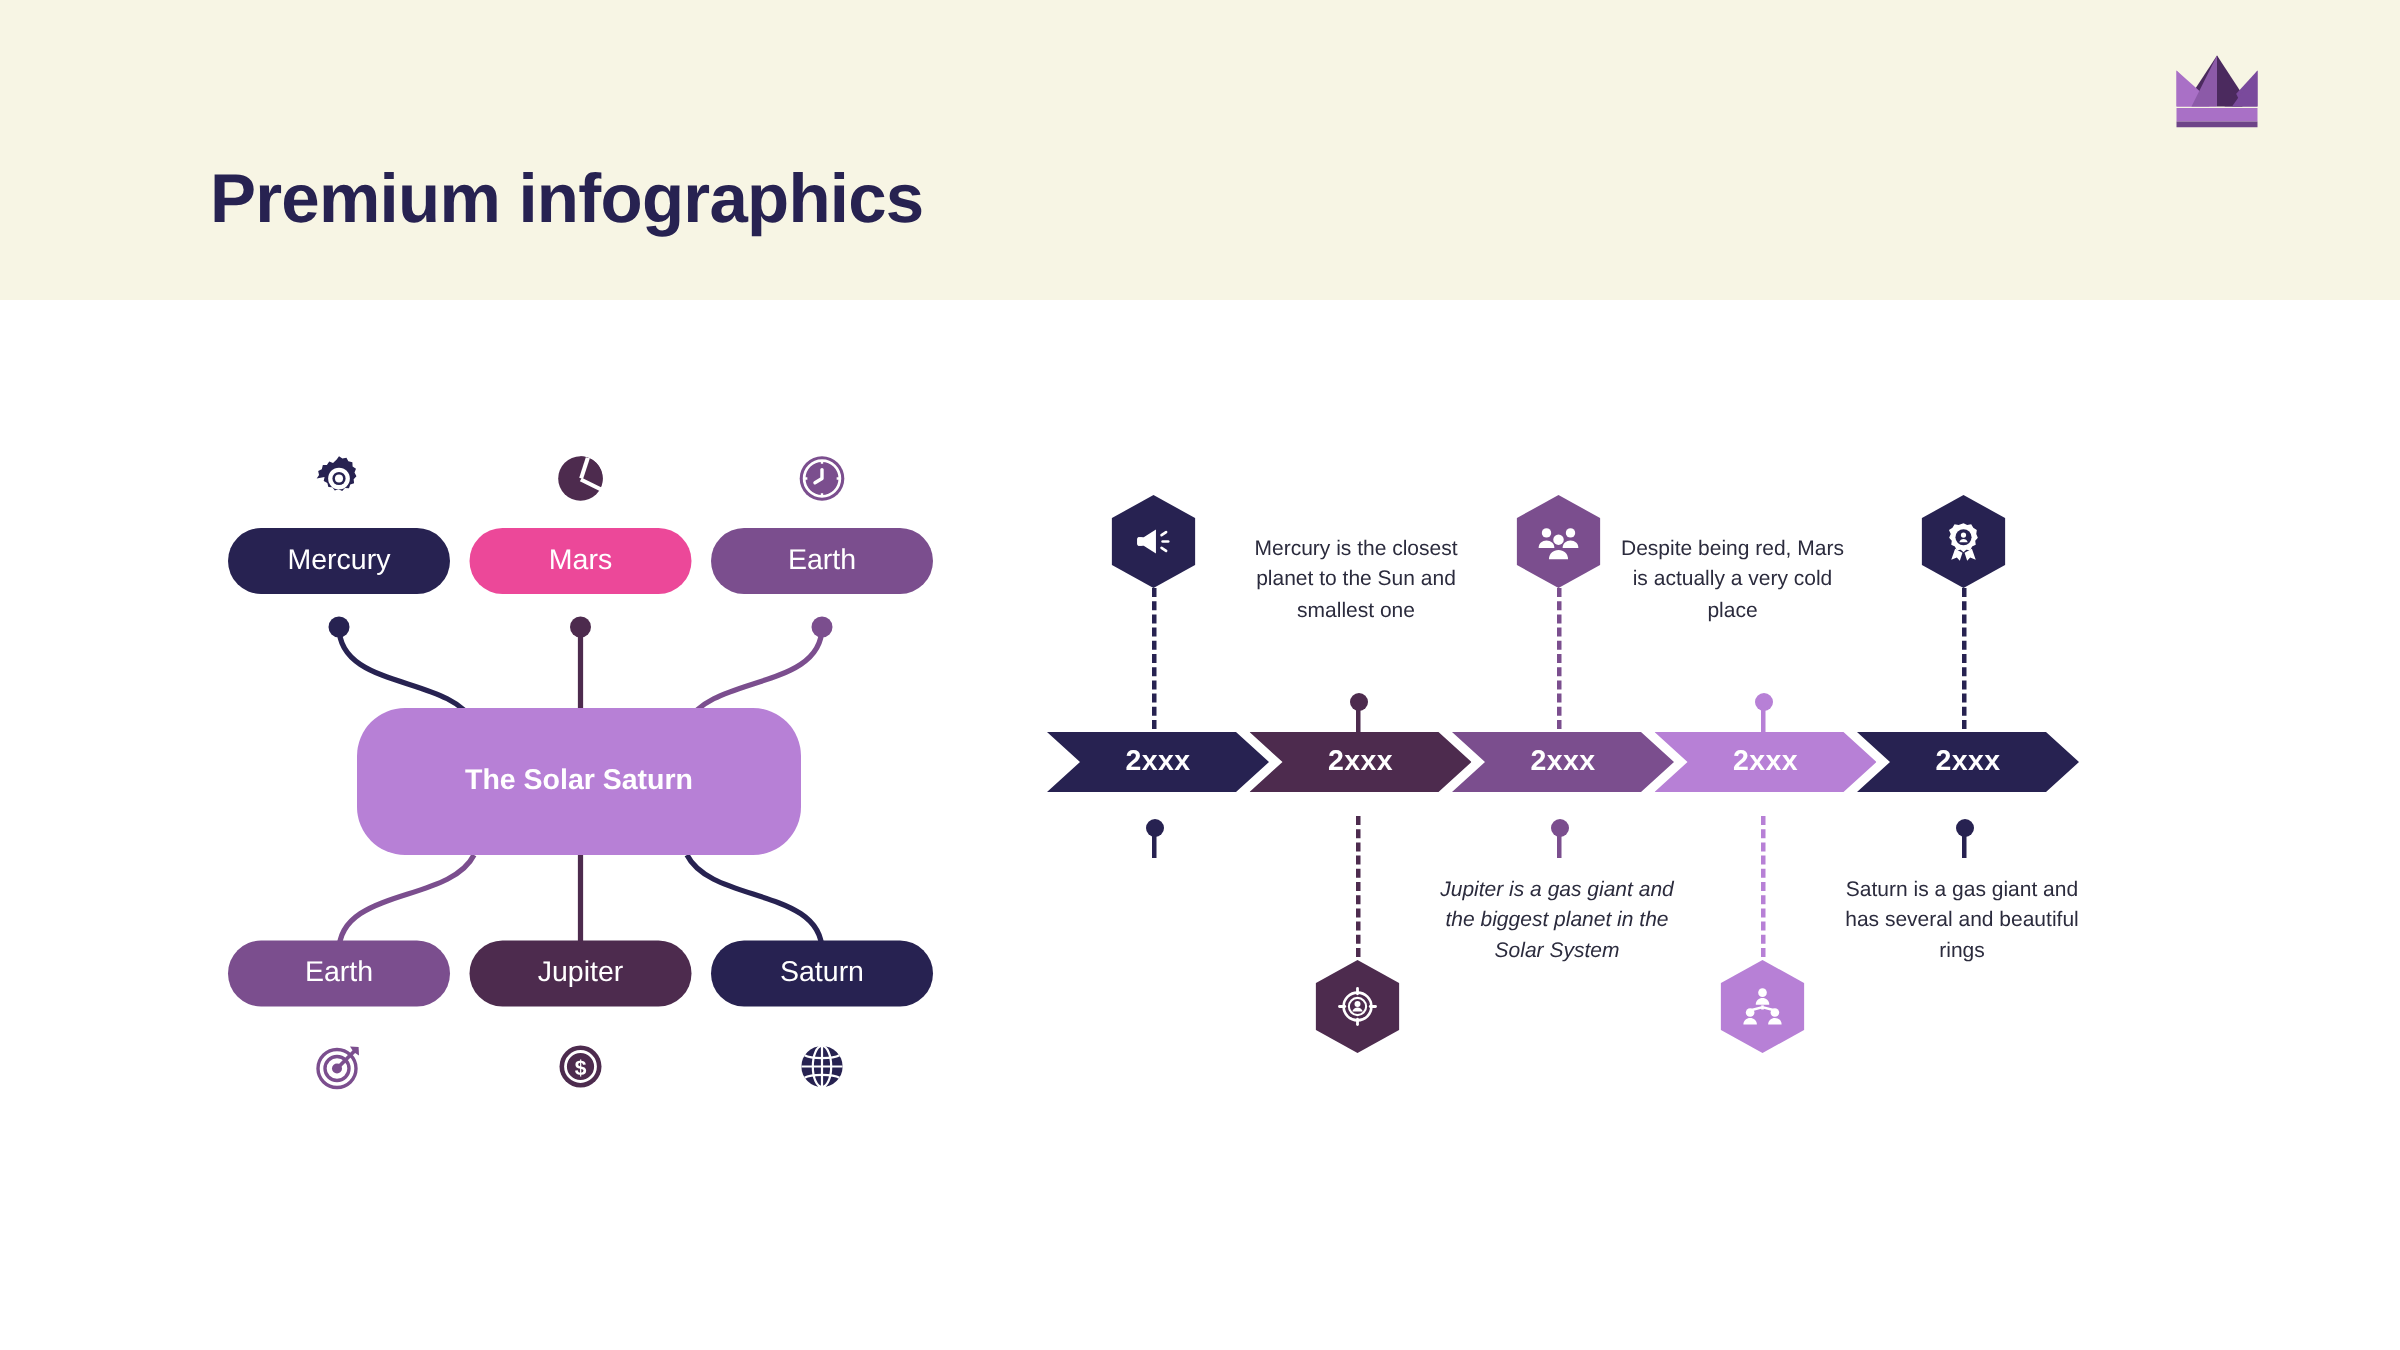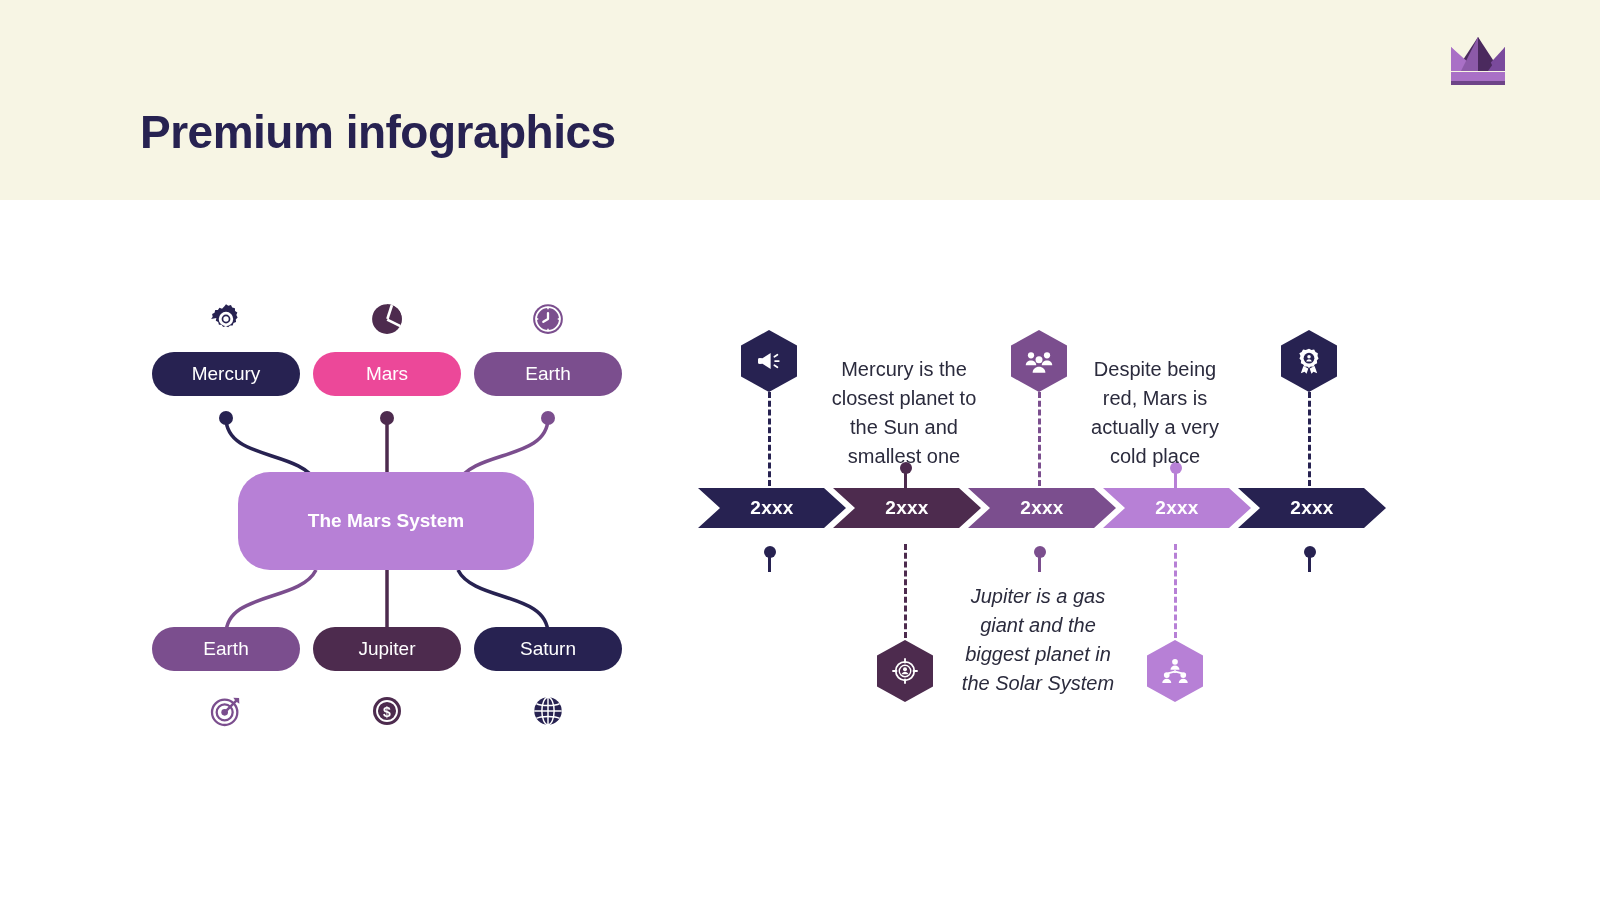--- a/index.html
+++ b/index.html
@@ -98,21 +98,21 @@
   .hexbox .hexshape {
     position: absolute;
     left: 0; top: 0;
     width: 56px; height: 62px;
     clip-path: polygon(50% 0%, 100% 25%, 100% 75%, 50% 100%, 0% 75%, 0% 25%);
   }
   .hexbox svg { position: relative; z-index: 2; }
   .tl-text {
     position: absolute;
     width: 160px;
-    font-size: 20px;
+    font-size: 14px;
     line-height: 1.45;
     color: #2b2b3d;
     text-align: center;
   }
   .dash-line {
     position: absolute;
     width: 0;
     border-left: 3px dashed #2b2450;
     }
   .pin {
@@ -212,21 +212,21 @@
     <span>Mercury</span>
   </div>
   <div class="node-pill" style="left:183px; top:82px; width:148px; background:#ec4899;">
     <span>Mars</span>
   </div>
   <div class="node-pill" style="left:344px; top:82px; width:148px; background:#7b4e8e;">
     <span>Earth</span>
   </div>
 
   <div class="node-pill center" style="left:108px; top:202px; width:296px; height:98px; background:#b780d6;">
-    <span>The Mars System</span>
+    <span>The Solar Saturn</span>
   </div>
 
   <div class="node-pill" style="left:22px; top:357px; width:148px; background:#7b4e8e;">
     <span>Earth</span>
   </div>
   <div class="node-pill" style="left:183px; top:357px; width:148px; background:#4d2b4e;">
     <span>Jupiter</span>
   </div>
   <div class="node-pill" style="left:344px; top:357px; width:148px; background:#272251;">
     <span>Saturn</span>
@@ -376,13 +376,14 @@
       <circle cx="12" cy="8.3" r="1.5" fill="#ffffff"></circle>
       <path d="M9.6 12.4c.4-1.3 1.3-1.9 2.4-1.9s2 .6 2.4 1.9z" fill="#ffffff"></path>
       <path d="M7.2 16.2 L5 22.4 L8.2 21.2 L9.9 23 L11.4 18.4 Z"></path>
       <path d="M16.8 16.2 L19 22.4 L15.8 21.2 L14.1 23 L12.6 18.4 Z"></path>
     </svg>
   </div>
 
   <div class="tl-text" style="left:134px; top:55px;">Mercury is the closest planet to the Sun and smallest one</div>
   <div class="tl-text" style="left:268px; top:282px;font-style:italic;">Jupiter is a gas giant and the biggest planet in the Solar System</div>
   <div class="tl-text" style="left:385px; top:55px;">Despite being red, Mars is actually a very cold place</div>
+  <div class="tl-text" style="left:538px; top:282px;">Saturn is a gas giant and has several and beautiful rings</div>
 </div>
 
 </body></html>

